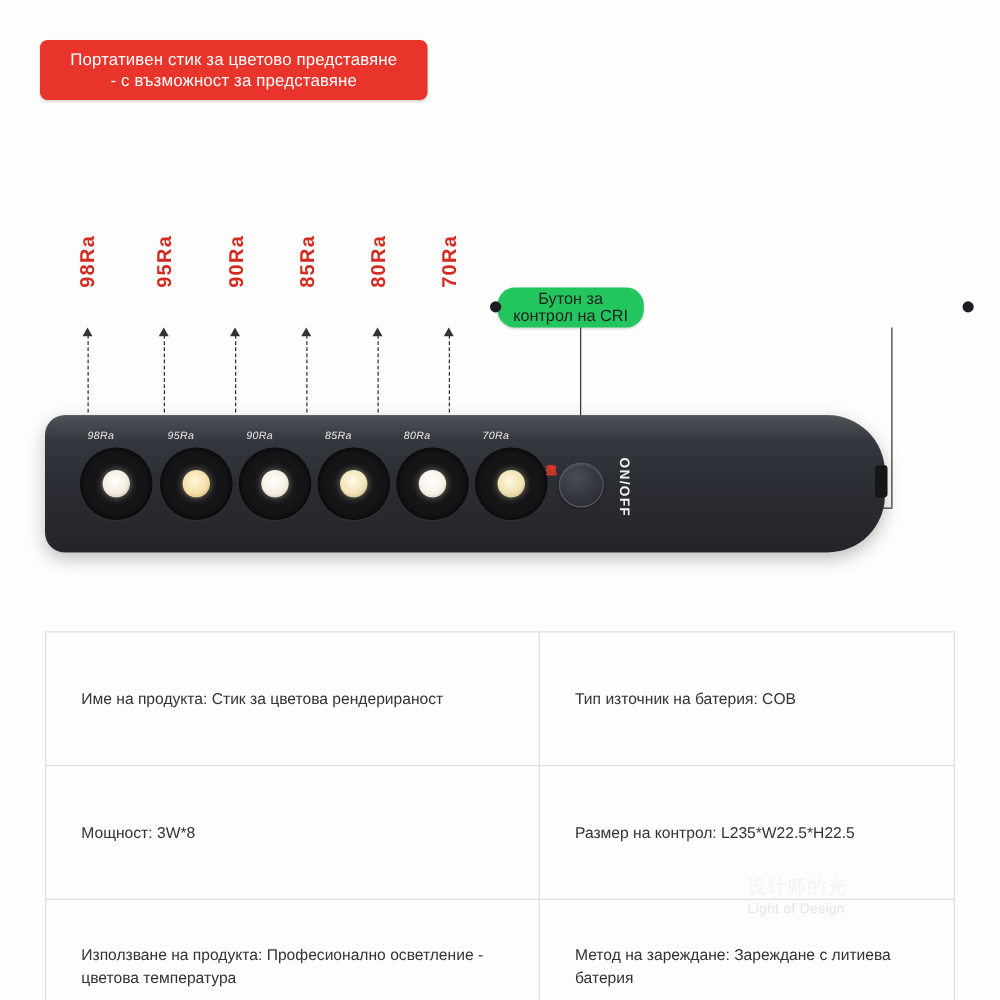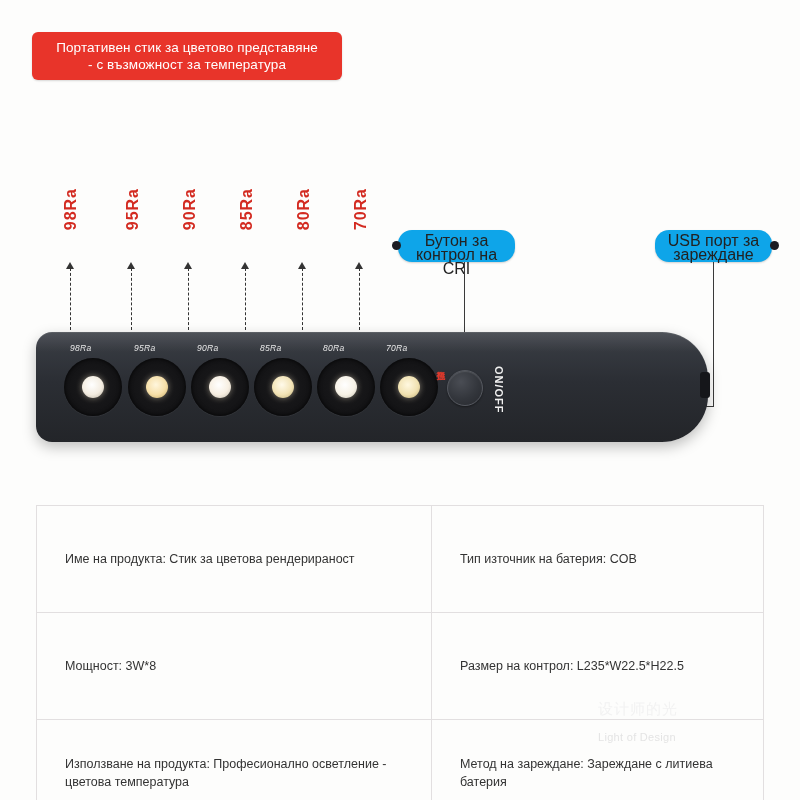--- a/index.html
+++ b/index.html
@@ -65,29 +65,29 @@
     position: absolute;
     width: 0; height: 0;
     border-left: 4.5px solid transparent;
     border-right: 4.5px solid transparent;
     border-bottom: 7px solid #333;
   }
 
   
   .callout {
     position: absolute;
-    background: #0ea5e9;
+    background: #22c55e;
     border-radius: 14px;
     box-shadow: 0 1px 2px rgba(0,0,0,0.18);
     display: flex;
-    align-items: flex-start;
+    align-items: center;
     justify-content: center;
     text-align: center;
     color: #222;
-    font-size: 16px;
+    font-size: 13px;
     line-height: 14px;
     padding: 4px 10px;
     box-sizing: border-box;
   }
   .callout.cri {
     left: 398px;
     top: 230px;
     width: 117px;
     height: 32px;
   }
@@ -198,21 +198,21 @@
     color: #f2f2f2;
   }
   .brand .cn {
     font-size: 15px;
     letter-spacing: 1px;
     font-family: "DejaVu Sans", sans-serif;
   }
   .brand .en {
     font-size: 11px;
     letter-spacing: 0.3px;
-    margin-top: 12px;
+    margin-top: 2px;
     color: #e4e4e4;
   }
   .usb-port {
     position: absolute;
     right: -2px;
     top: 40px;
     width: 10px;
     height: 26px;
     background: #15161a;
     border-radius: 3px;
@@ -238,21 +238,21 @@
   }
   .spec-table td.left-cell { width: 338px; }
 </style>
 </head>
 <body>
 
 <div class="stage">
 
   <div class="banner">
     <span>Портативен стик за цветово представяне</span>
-    <span>- с възможност за температура</span>
+    <span>- с възможност за представяне</span>
   </div>
 
   <div class="ra-label" style="left:62px; top:188px;">98Ra</div>
   <div class="ra-label" style="left:124px; top:188px;">95Ra</div>
   <div class="ra-label" style="left:181px; top:188px;">90Ra</div>
   <div class="ra-label" style="left:238px; top:188px;">85Ra</div>
   <div class="ra-label" style="left:295px; top:188px;">80Ra</div>
   <div class="ra-label" style="left:352px; top:188px;">70Ra</div>
 
   <div class="arrow-line" style="left:70px;  top:268px; height:62px;"></div>
@@ -272,23 +272,20 @@
 
   <div class="arrow-line" style="left:359px; top:268px; height:62px;"></div>
   <div class="arrow-head" style="left:354.5px; top:262px;"></div>
 
   <div class="callout cri">
     <span>Бутон за контрол на CRI</span>
   </div>
   <div class="callout-tip" style="left:392px; top:241px;"></div>
   <div class="leader" style="left:464px; top:262px; height:108px;"></div>
 
-  <div class="callout usb">
-    <span>USB порт за зареждане</span>
-  </div>
   <div class="callout-tip" style="left:770px; top:241px;"></div>
   <div class="leader" style="left:713px; top:262px; height:144px;"></div>
   <div class="leader-h" style="left:700px; top:406px; width:14px;"></div>
 
   <div class="device">
 
     <div class="lamp" style="left:28px;">
       <div class="emitter" style="background:radial-gradient(circle at 45% 40%, #ffffff 0%, #f3ece0 55%, #b9b0a0 100%);"></div>
     </div>
     <div class="lamp-tag" style="left:34px;">98Ra</div>

